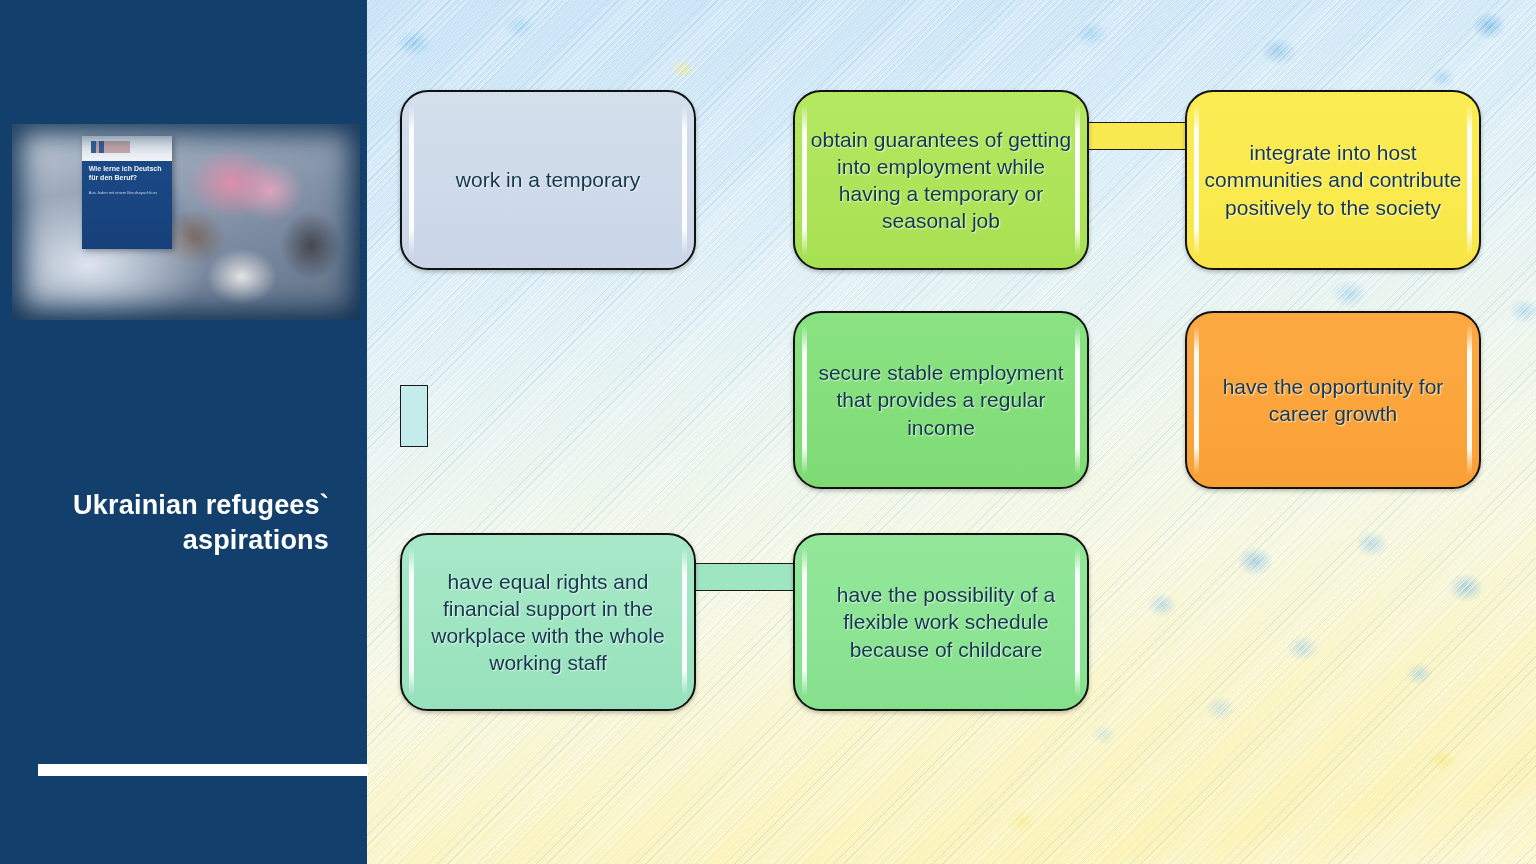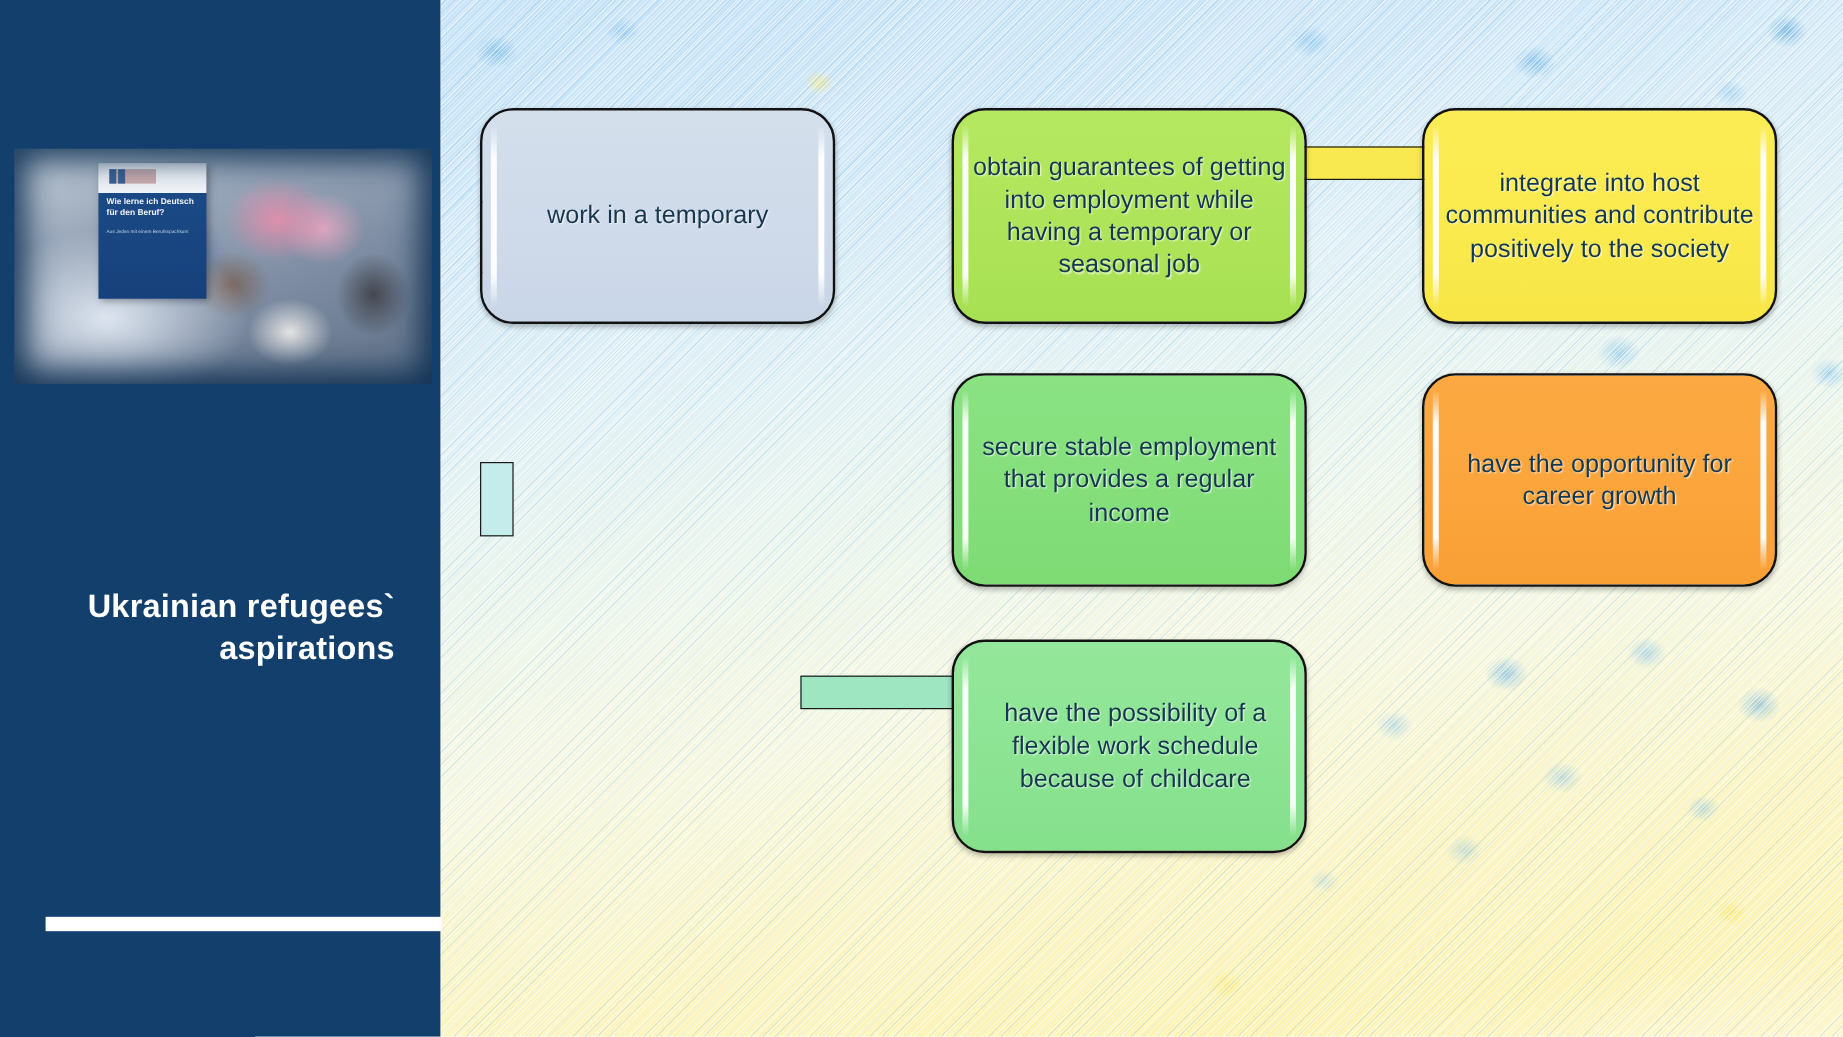--- a/index.html
+++ b/index.html
@@ -261,20 +261,23 @@
 
       <div class="conn cfill-yellow" style="left:700px; top:122px; width:128px; height:28px;"></div>
 
       <div class="conn cfill-orange" style="left:865px; top:168px; width:28px; height:60px;"></div>
 
       <div class="node fill-lightsteel" style="left:33px; top:90px; width:296px; height:180px;">
         <span>work in a temporary</span>
       </div>
 
 
+      <div class="node fill-mint" style="left:33px; top:533px; width:296px; height:178px;">
+        <span>have equal rights and financial support in the workplace with the whole working staff</span>
+      </div>
 
       <div class="node fill-limegreen" style="left:426px; top:90px; width:296px; height:180px;">
         <span>obtain guarantees of getting into employment while having a temporary or seasonal job</span>
       </div>
 
       <div class="node fill-green" style="left:426px; top:311px; width:296px; height:178px;">
         <span>secure stable employment that provides a regular income</span>
       </div>
 
       <div class="node fill-green2" style="left:426px; top:533px; width:296px; height:178px;padding-left:24px;">

